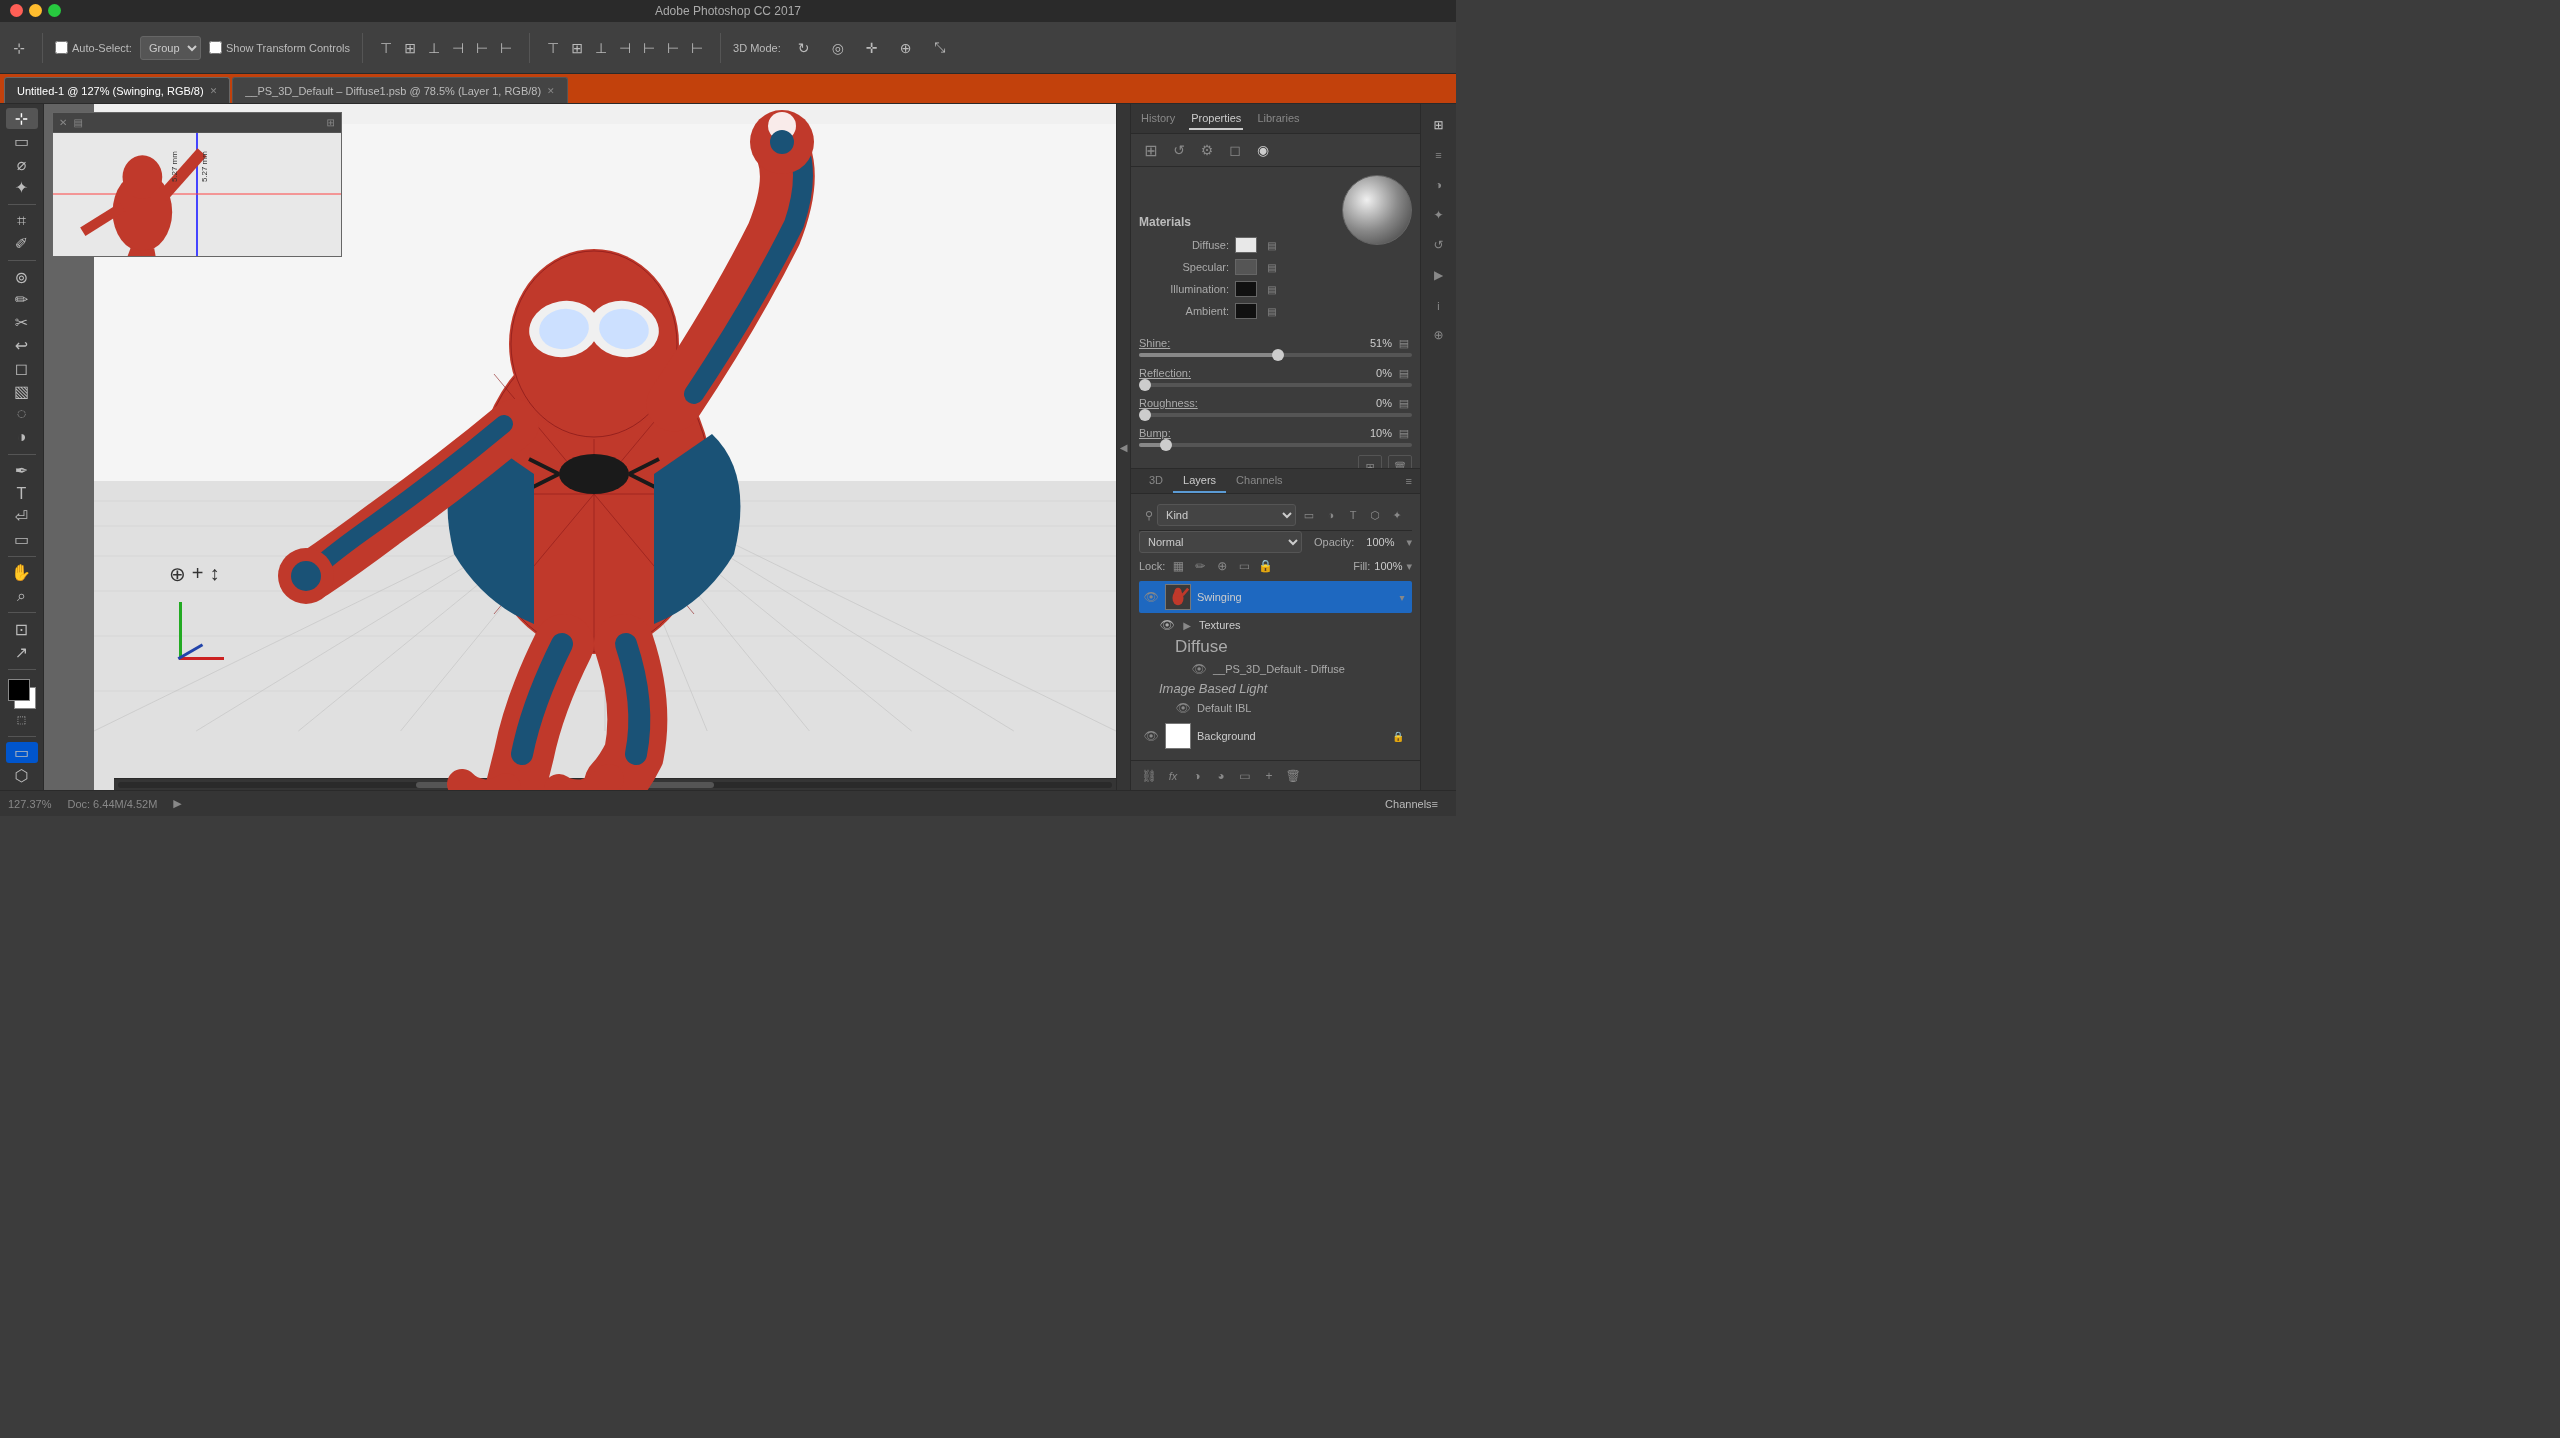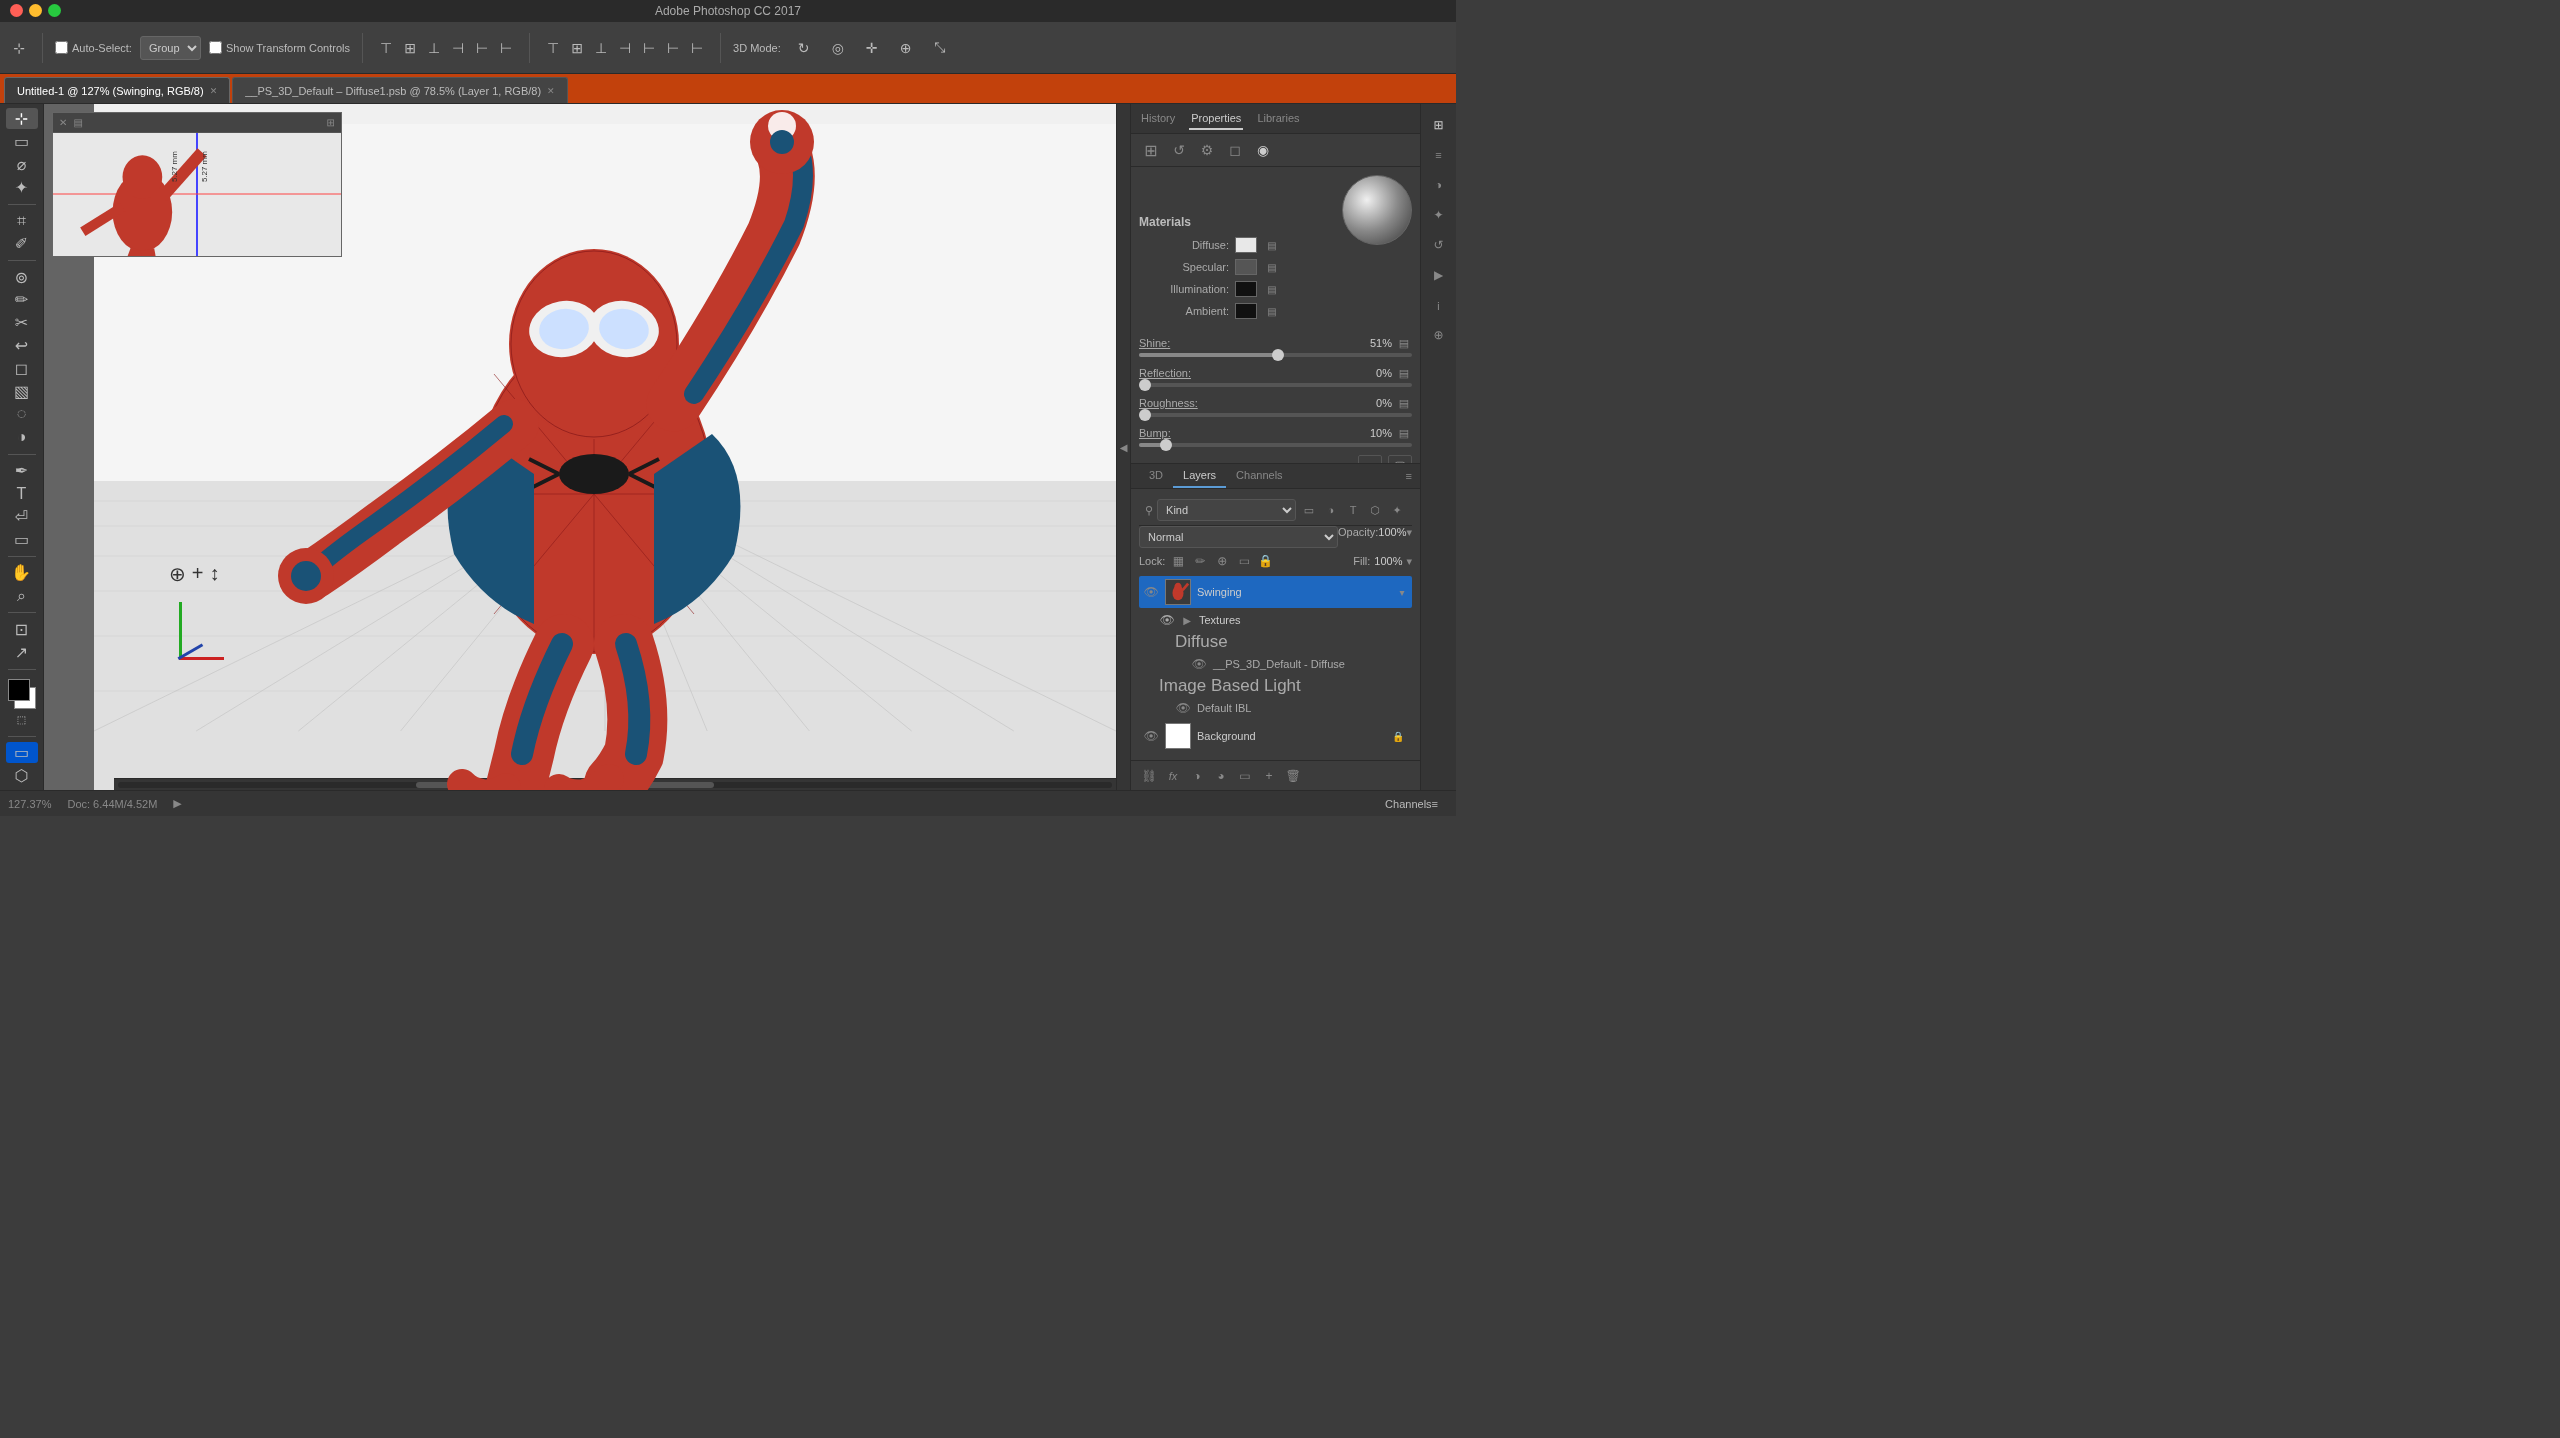--- a/index.html
+++ b/index.html
@@ -145,21 +145,21 @@
     .slider-label { color: #aaa; font-size: 11px; text-decoration: underline; }
     .slider-value { color: #ccc; font-size: 11px; }
     .slider-track { height: 4px; background: #555; border-radius: 2px; position: relative; cursor: pointer; }
     .slider-fill { height: 100%; background: #888; border-radius: 2px; }
     .slider-thumb { width: 12px; height: 12px; background: #ccc; border-radius: 50%; position: absolute; top: -4px; cursor: pointer; }
     .icon-btn-sm { width: 16px; height: 16px; display: flex; align-items: center; justify-content: center; cursor: pointer; color: #888; }
 
     
     #layer-section { padding: 6px 8px; }
     .layer-select { flex: 1; background: #444; border: 1px solid #555; color: #ccc; font-size: 11px; padding: 2px 4px; border-radius: 3px; height: 22px; }
-    .opacity-row { display: flex; gap: 0; margin-bottom: 4px; }
+    .opacity-row { display: flex; align-items: center; gap: 12px; margin-bottom: 4px; }
     .opacity-label { color: #aaa; font-size: 11px; }
     .opacity-value { color: #ccc; font-size: 11px; }
     .blend-select { background: #444; border: 1px solid #555; color: #ccc; font-size: 11px; padding: 2px 4px; border-radius: 3px; height: 22px; flex: 1; }
     .lock-row { display: flex; align-items: center; gap: 4px; margin-bottom: 6px; }
     .lock-label { color: #aaa; font-size: 11px; }
     .lock-icon { width: 18px; height: 18px; display: flex; align-items: center; justify-content: center; cursor: pointer; color: #888; font-size: 12px; }
     .fill-label { color: #aaa; font-size: 11px; margin-left: auto; }
     .fill-value { color: #ccc; font-size: 11px; }
 
     
@@ -694,21 +694,21 @@
       <div class="layer-sub-item" style="padding-left:36px;">
         <span style="font-size:17px;color:#aaa;">Diffuse</span>
       </div>
 
       <div class="layer-sub-item" style="padding-left:52px;">
         <div class="layer-vis" style="color:#888;">👁</div>
         <span style="font-size:11px;color:#aaa;">__PS_3D_Default - Diffuse</span>
       </div>
 
       <div class="layer-sub-item" style="padding-left:20px;">
-        <span style="font-size:17px;color:#aaa;">Image Based Light</span>
+        <span style="font-size:13px;color:#aaa;font-style:italic;">Image Based Light</span>
       </div>
 
       <div class="layer-sub-item" style="padding-left:36px;">
         <div class="layer-vis" style="color:#888;">👁</div>
         <span style="font-size:11px;color:#aaa;">Default IBL</span>
       </div>
 
       <div class="layer-item" style="margin-top:2px;">
         <div class="layer-vis">👁</div>
         <div style="width:26px;height:26px;background:#fff;border:1px solid #777;"></div>

